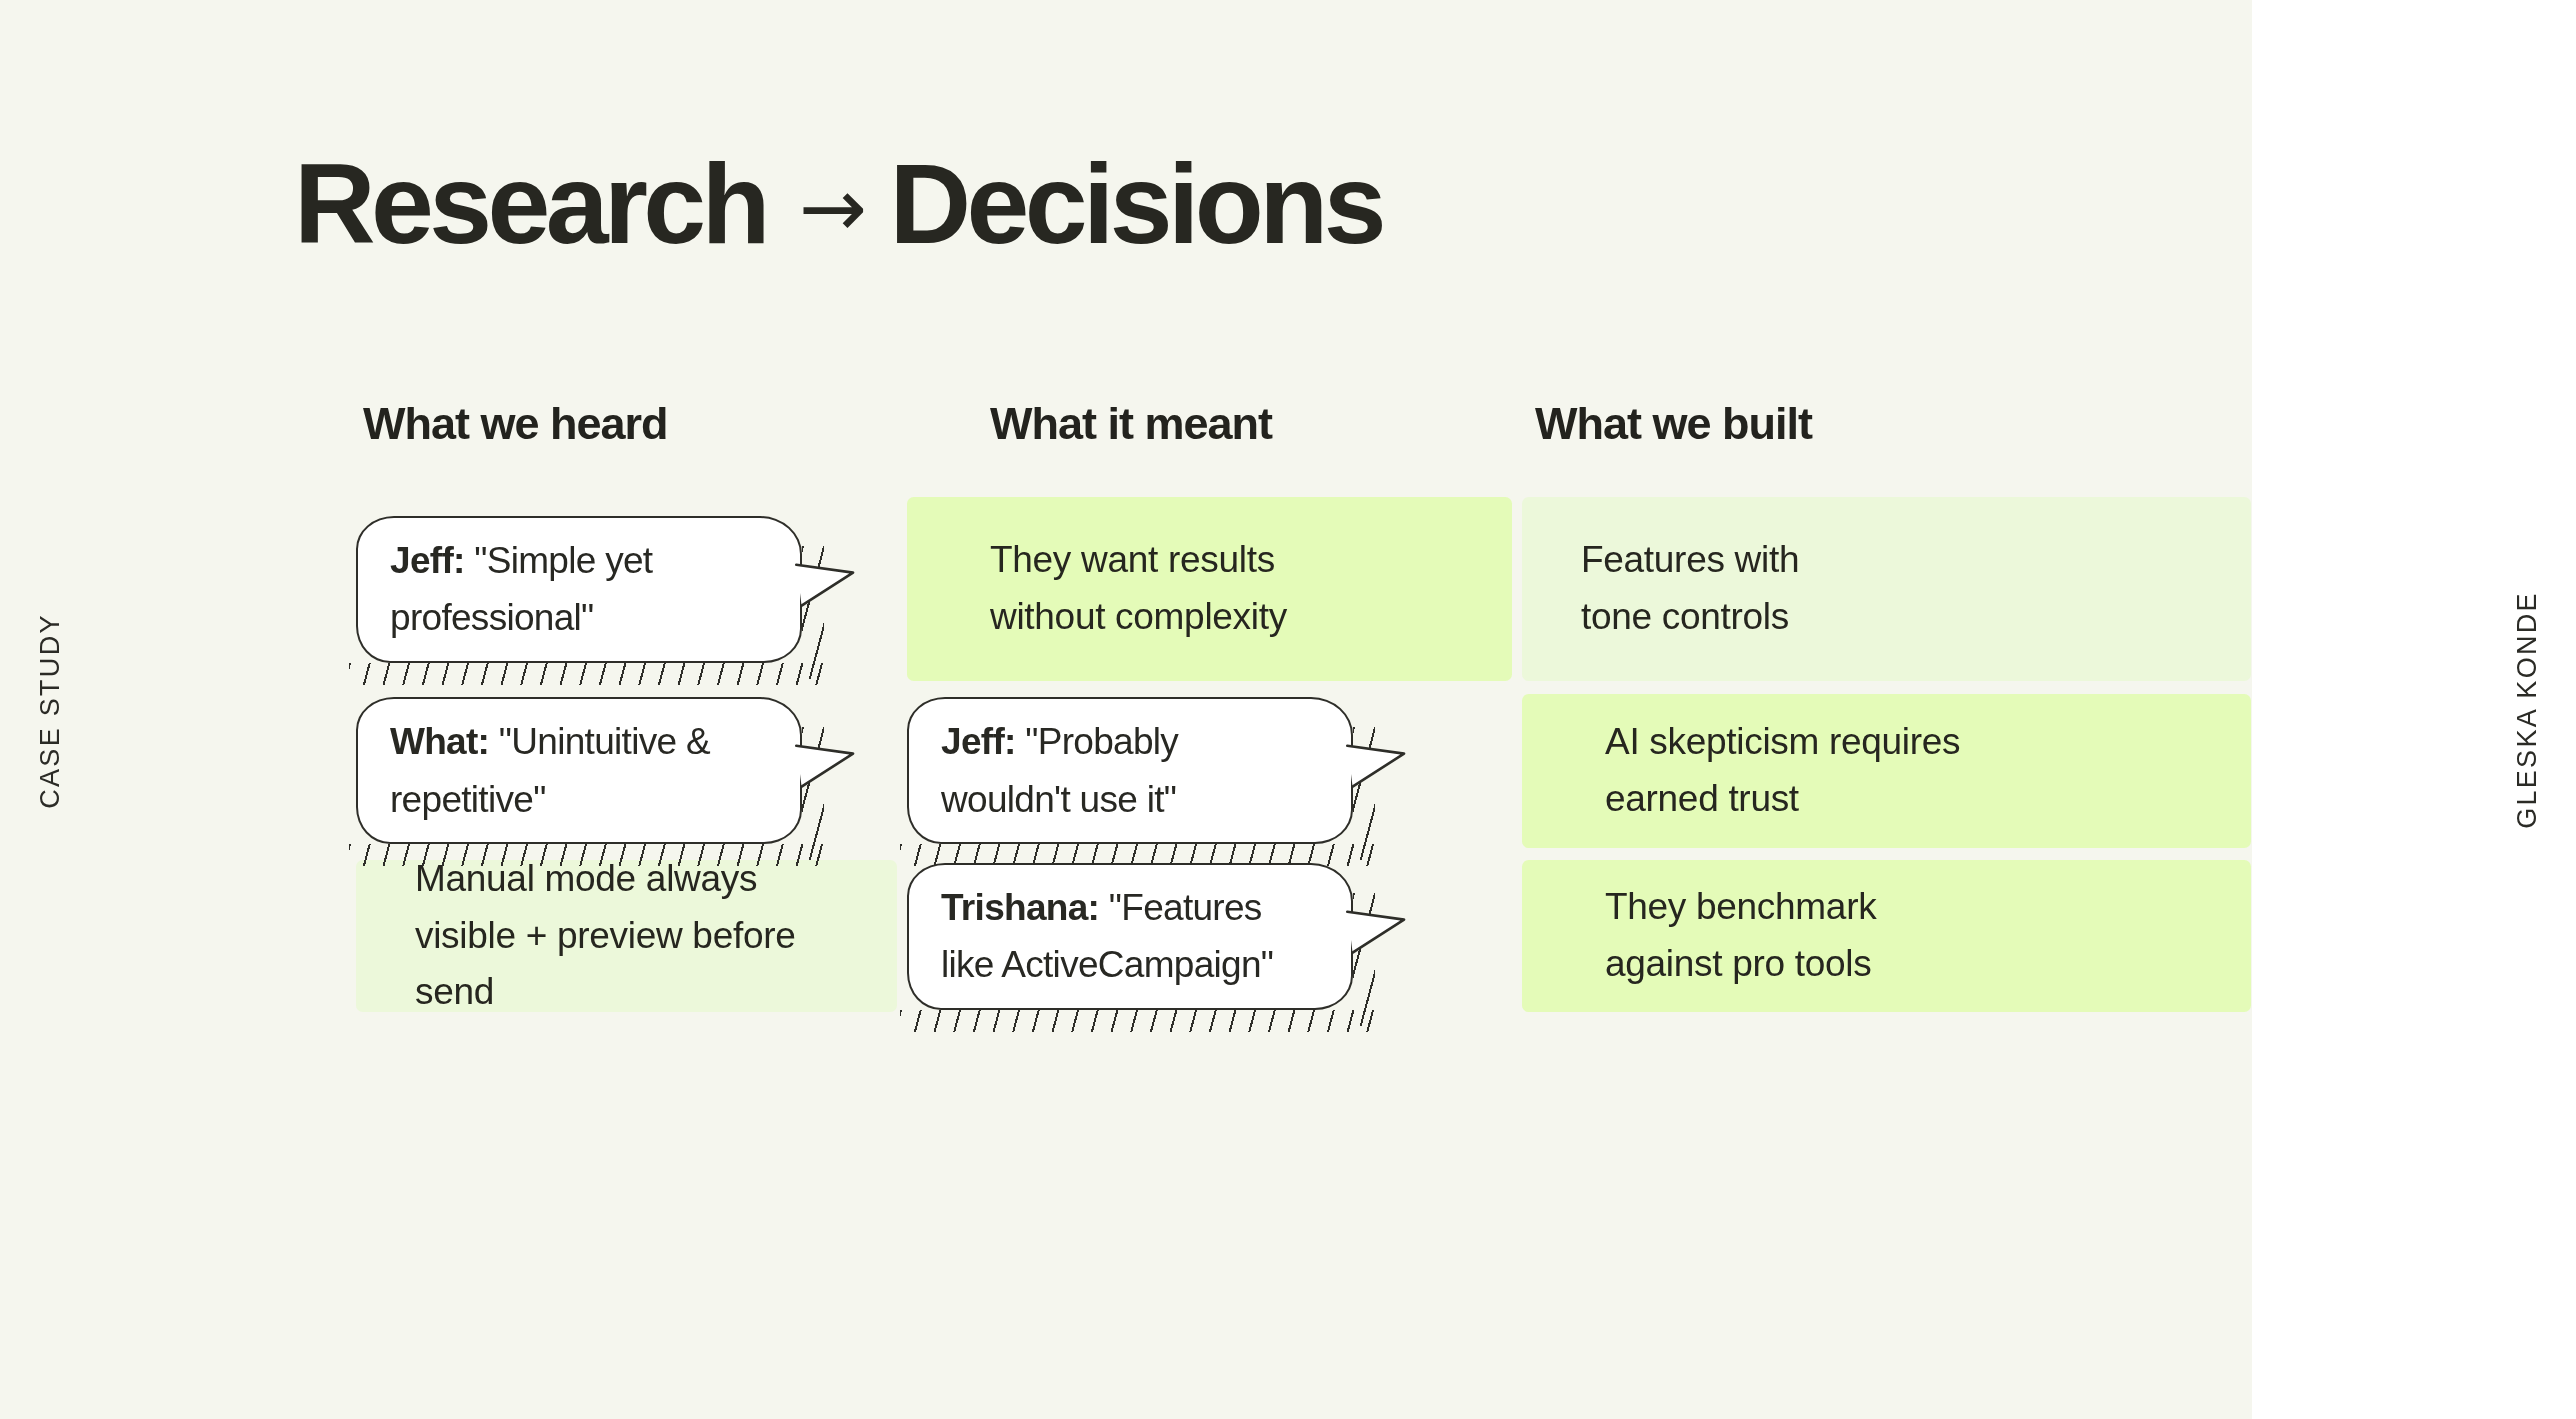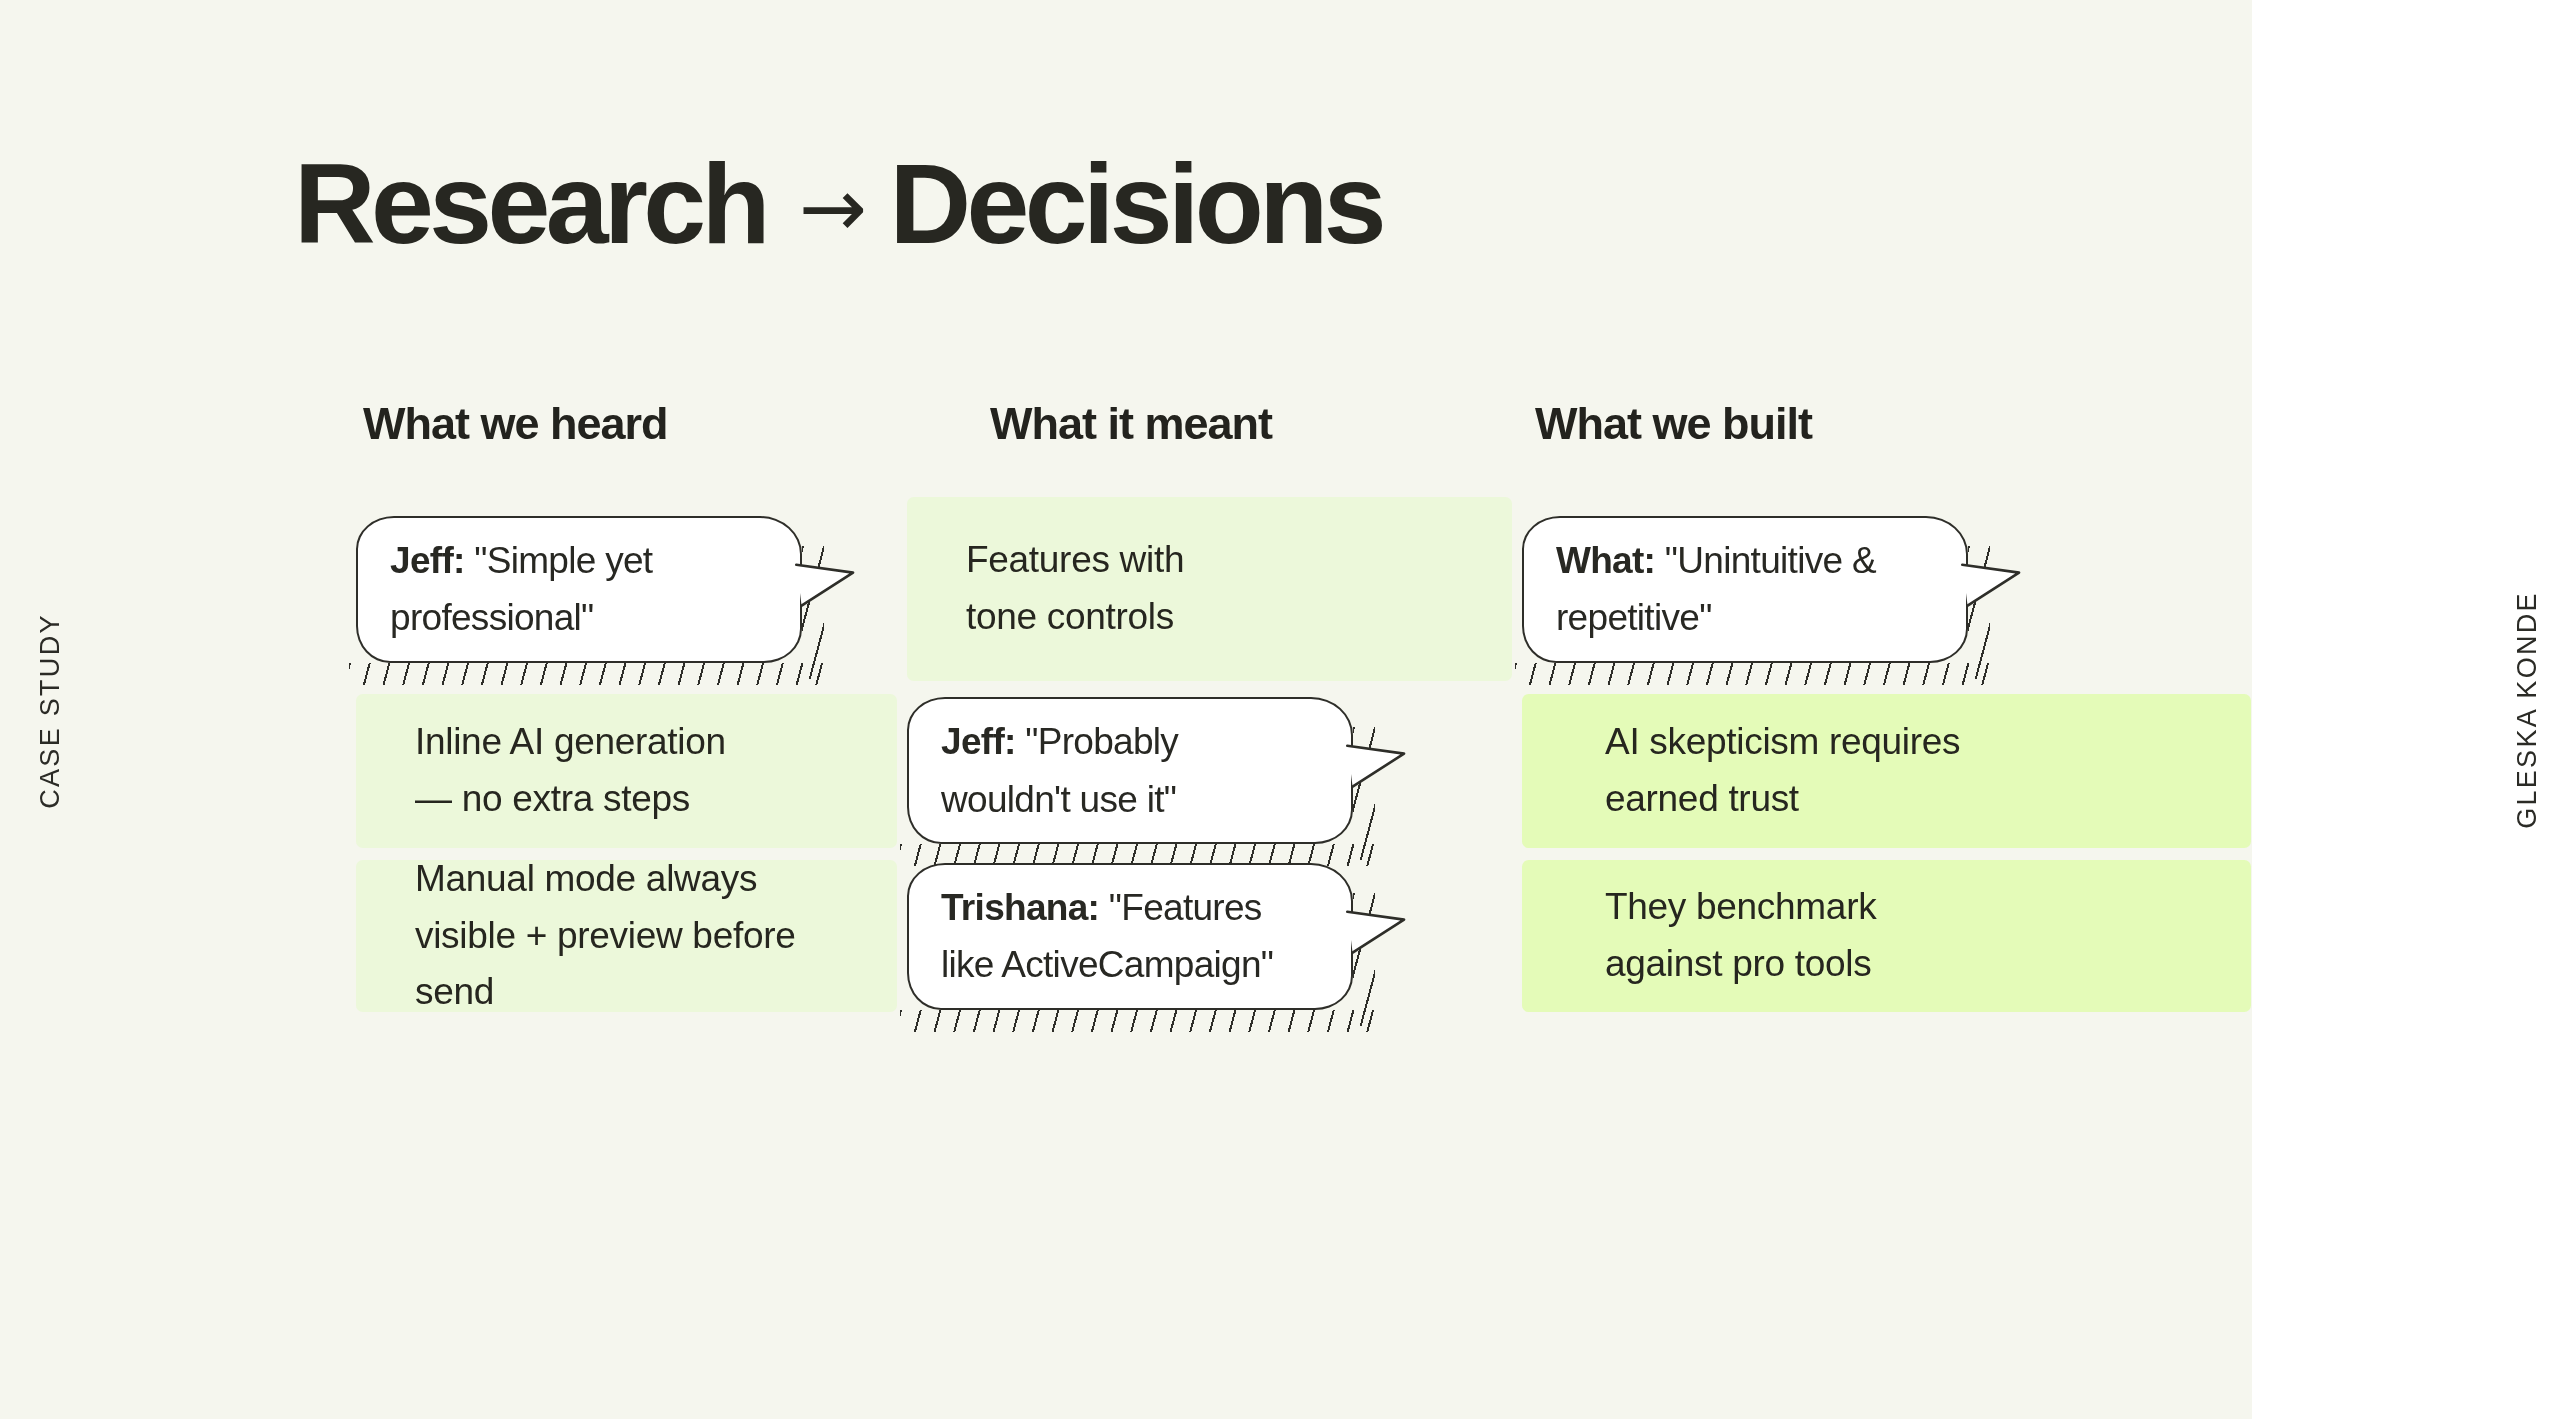--- a/index.html
+++ b/index.html
@@ -168,39 +168,39 @@
     <div class="quote-cell">
       <div class="bubble">
         <svg class="tail" viewBox="0 0 94 80">
             <polygon points="2,10 88,22 10,72" fill="#ffffff"></polygon>
             <polyline points="2,10 88,22 10,72" fill="none" stroke="#2e2e29" stroke-width="4" stroke-linecap="round" stroke-linejoin="round"></polyline>
           </svg>
         <p class="bubble-text"><strong class="speaker">Jeff:</strong> <span>"Simple yet
 professional"</span></p>
       </div>
     </div>
+    <div class="card lime">
+        <p>They want results
+without complexity</p>
+      </div>
     <div class="card pale">
         <p>Features with
 tone controls</p>
       </div>
 
     <div class="quote-cell">
       <div class="bubble">
         <svg class="tail" viewBox="0 0 94 80">
             <polygon points="2,10 88,22 10,72" fill="#ffffff"></polygon>
             <polyline points="2,10 88,22 10,72" fill="none" stroke="#2e2e29" stroke-width="4" stroke-linecap="round" stroke-linejoin="round"></polyline>
           </svg>
         <p class="bubble-text"><strong class="speaker">What:</strong> <span>"Unintuitive &amp;
 repetitive"</span></p>
       </div>
     </div>
-    <div class="card pale">
-        <p>Inline AI generation
-— no extra steps</p>
-      </div>
 
     <div class="quote-cell">
       <div class="bubble">
         <svg class="tail" viewBox="0 0 94 80">
             <polygon points="2,10 88,22 10,72" fill="#ffffff"></polygon>
             <polyline points="2,10 88,22 10,72" fill="none" stroke="#2e2e29" stroke-width="4" stroke-linecap="round" stroke-linejoin="round"></polyline>
           </svg>
         <p class="bubble-text"><strong class="speaker">Jeff:</strong> <span>"Probably
 wouldn't use it"</span></p>
       </div>

